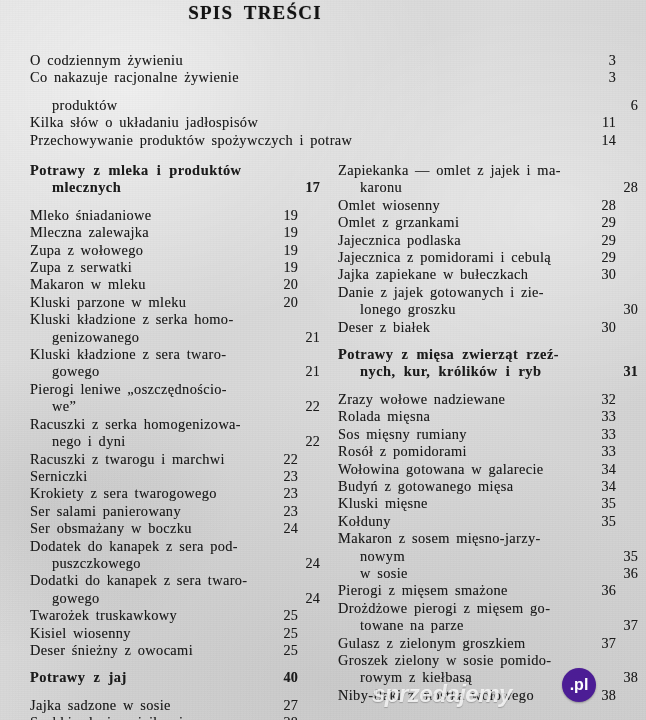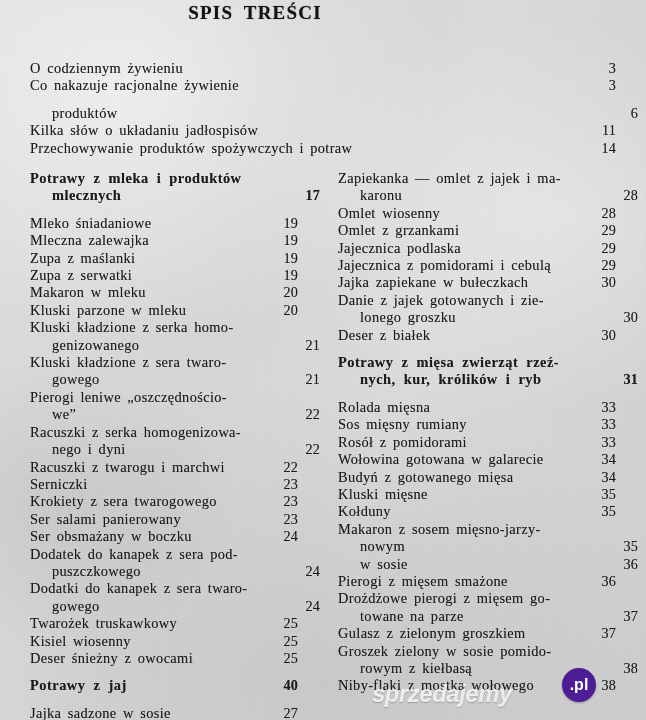--- a/index.html
+++ b/index.html
@@ -50,21 +50,21 @@
     text-align: center;
     font-weight: bold;
     font-size: 19px;
     letter-spacing: 1.2px;
     word-spacing: 5px;
     color: #131313;
     text-shadow: 0 0 1px rgba(0,0,0,.45);
   }
 
   
-  .toc-block { position: absolute; margin-top: 8px; }
+  .toc-block { position: absolute; }
 
   .row {
     display: flex;
     align-items: baseline;
     width: 100%;
     line-height: 17.4px;
     font-size: 14.4px;
     white-space: nowrap;
   }
   .row.cont { 
@@ -220,21 +220,21 @@
         <span class="label">Mleko śniadaniowe</span>
         <span class="leader"></span>
         <span class="page">19</span>
       </div>
       <div class="row">
         <span class="label">Mleczna zalewajka</span>
         <span class="leader"></span>
         <span class="page">19</span>
       </div>
       <div class="row">
-        <span class="label">Zupa z maślanki</span>
+        <span class="label">Zupa z wołowego</span>
         <span class="leader"></span>
         <span class="page">19</span>
       </div>
       <div class="row">
         <span class="label">Zupa z serwatki</span>
         <span class="leader"></span>
         <span class="page">19</span>
       </div>
       <div class="row">
         <span class="label">Makaron w mleku</span>
@@ -436,20 +436,25 @@
       </div>
       <div class="row cont head">
         <span class="label">nych, kur, królików i ryb</span>
         <span class="leader"></span>
         <span class="page">31</span>
       </div>
       <div class="row blank">
         <span class="label"></span>
         <span class="leader none"></span>
         <span class="page"></span>
+      </div>
+      <div class="row">
+        <span class="label">Zrazy wołowe nadziewane</span>
+        <span class="leader"></span>
+        <span class="page">32</span>
       </div>
       <div class="row">
         <span class="label">Rolada mięsna</span>
         <span class="leader"></span>
         <span class="page">33</span>
       </div>
       <div class="row">
         <span class="label">Sos mięsny rumiany</span>
         <span class="leader"></span>
         <span class="page">33</span>

